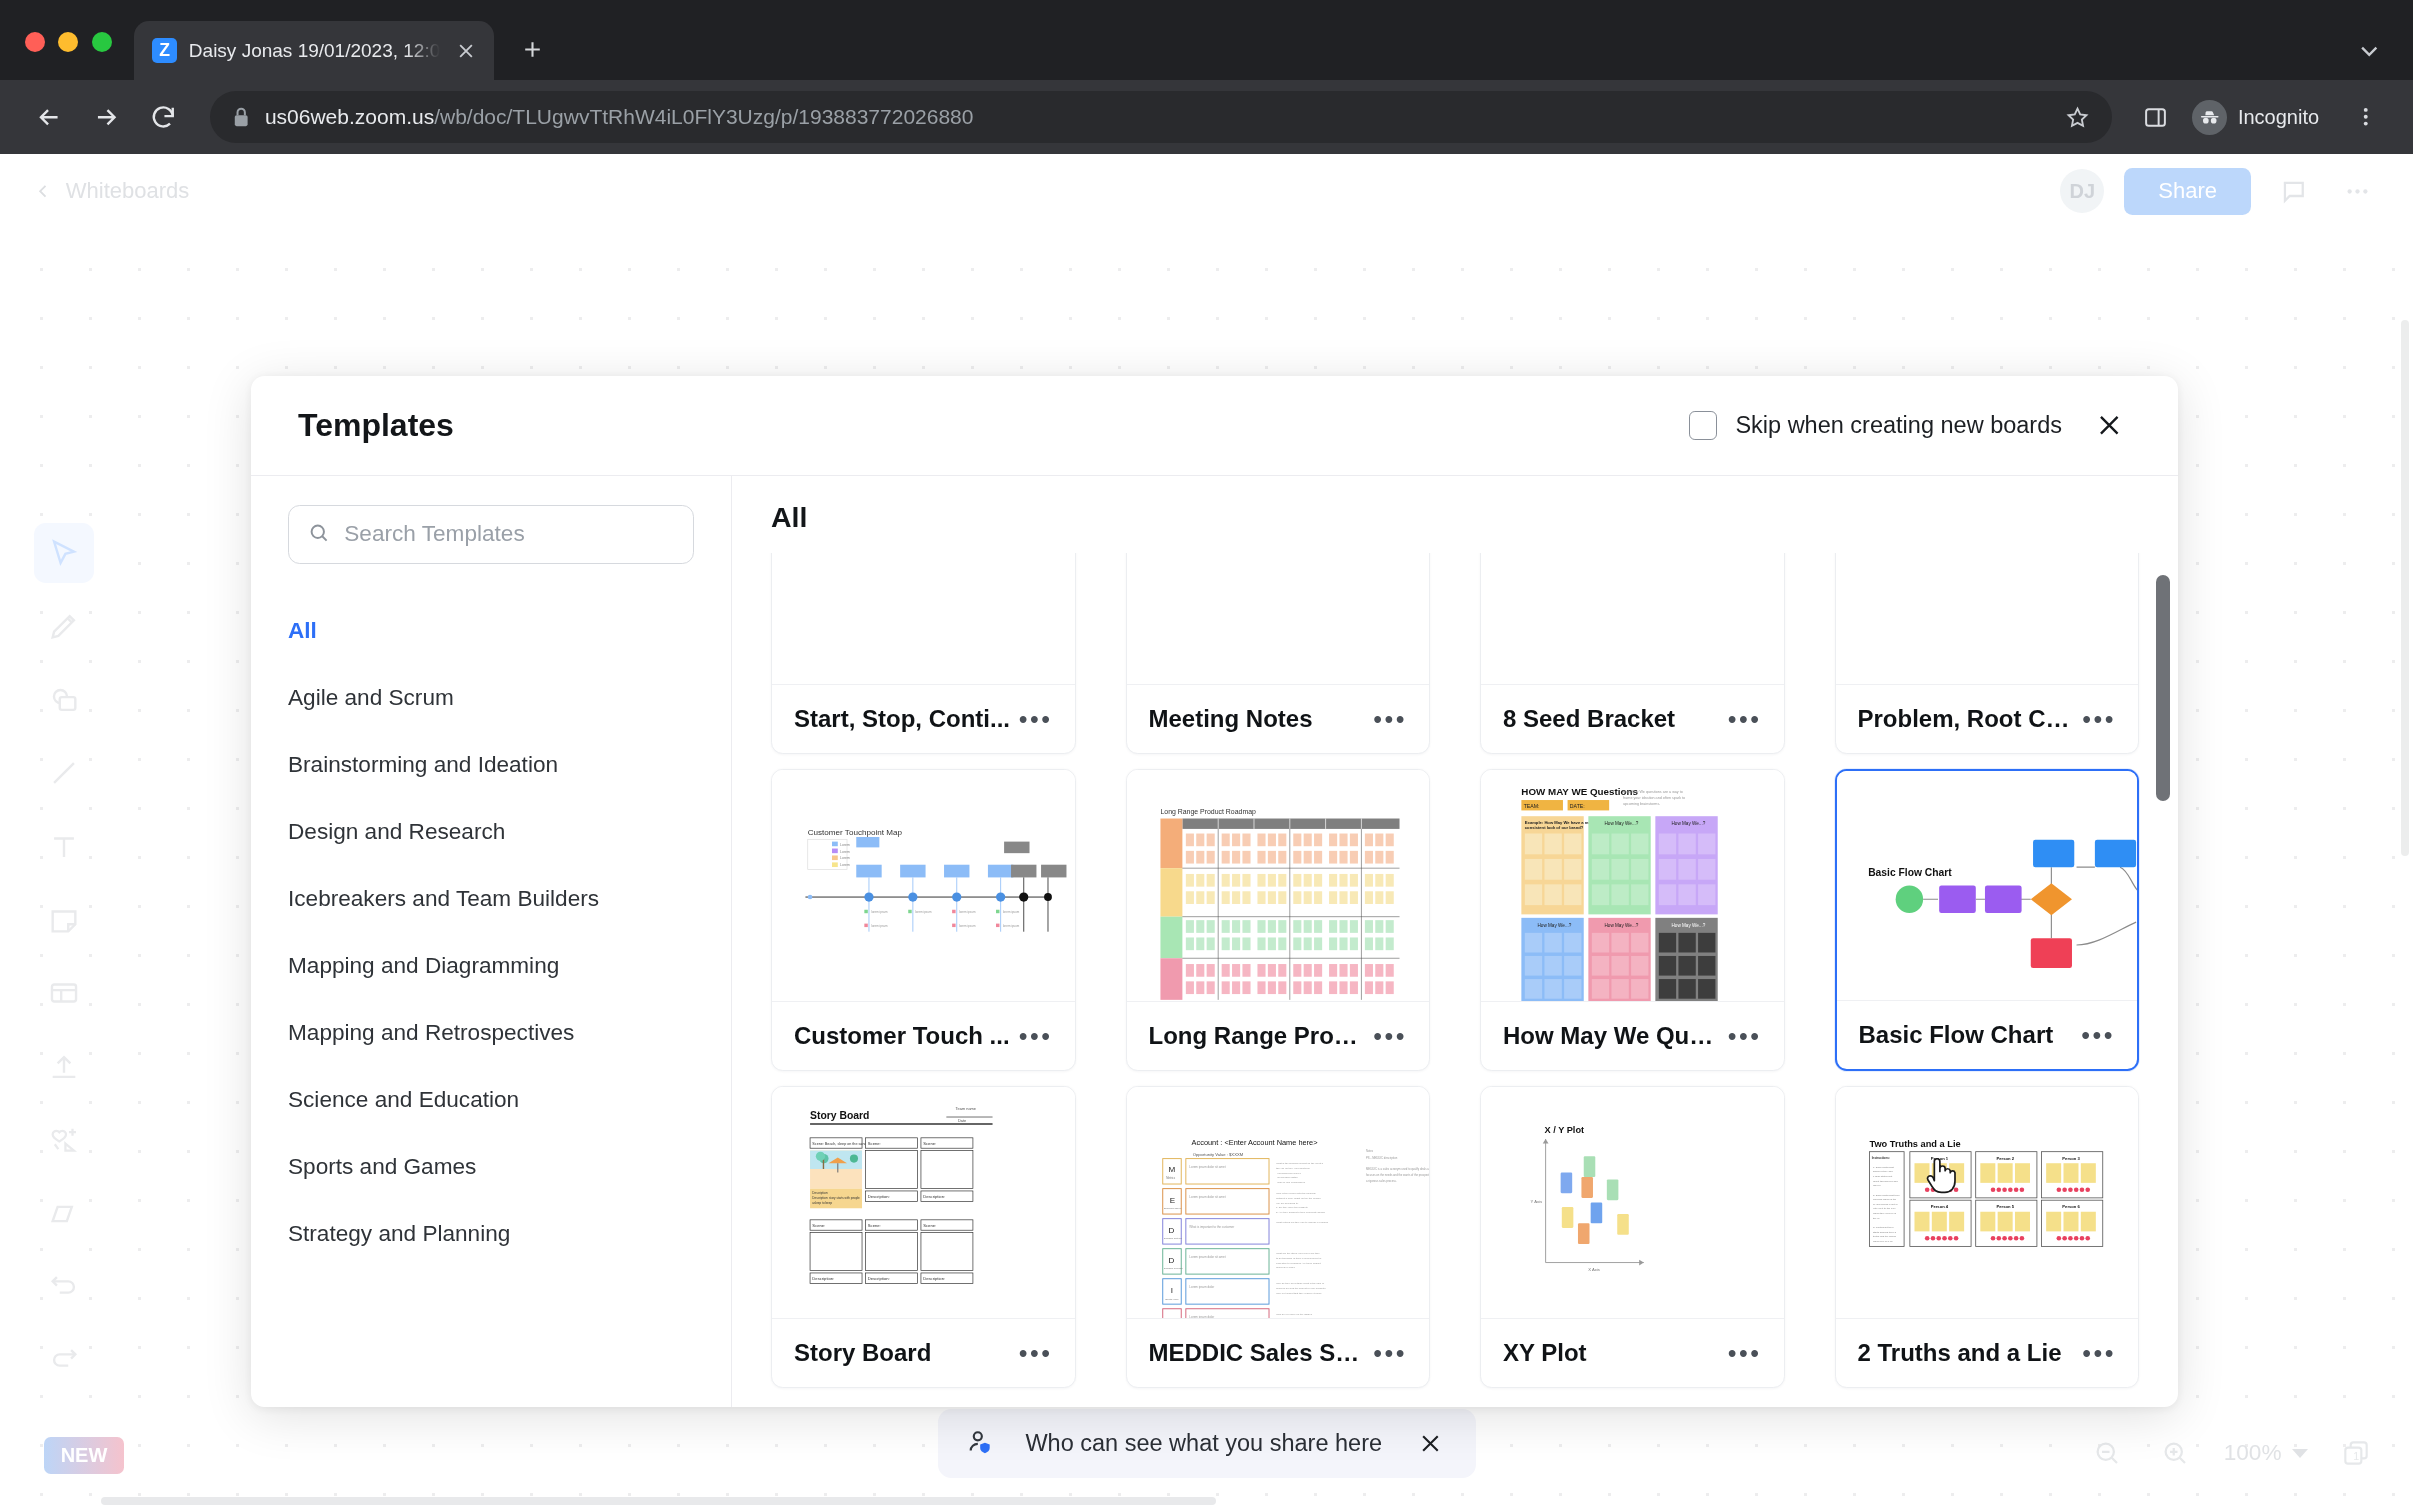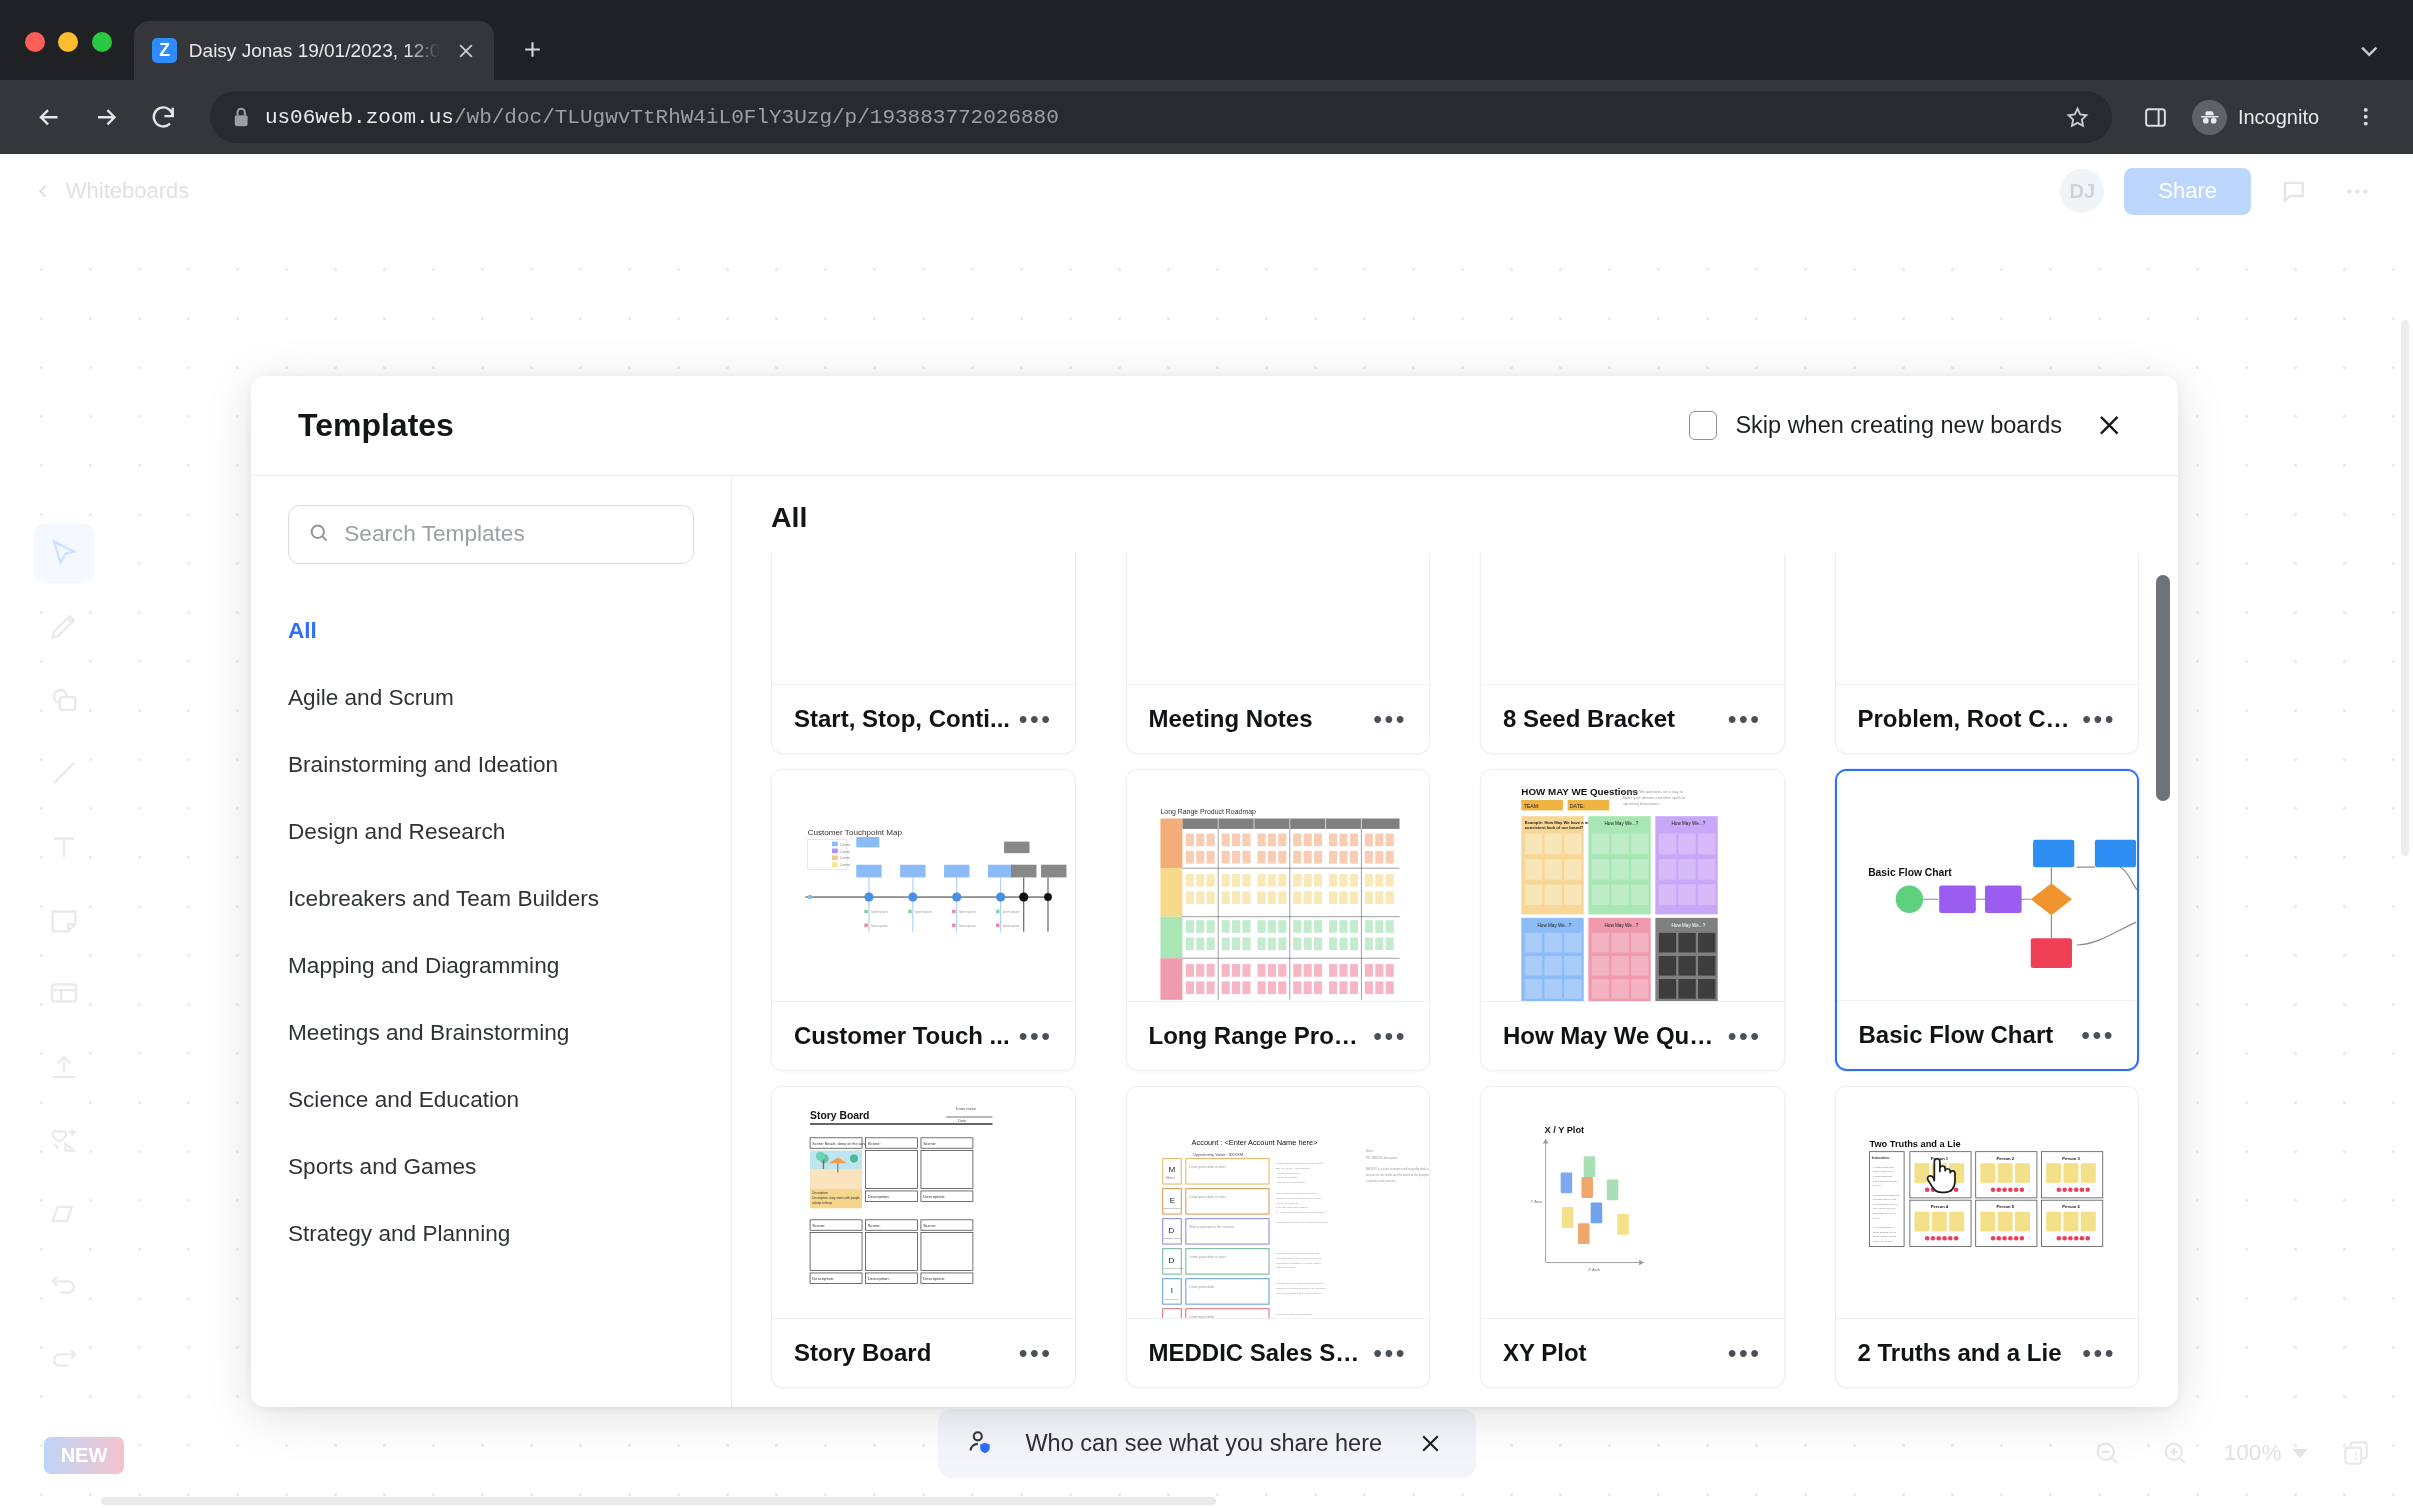--- a/index.html
+++ b/index.html
@@ -60,21 +60,21 @@
   .nav-btn {
     width: 52px; height: 52px; border-radius: 50%; display: flex;
     align-items: center; justify-content: center; color: #e4e6e9;
   }
   .omnibox {
     flex: 1 1 auto; height: 52px; background: #292a2d; border-radius: 28.5px;
     display: flex; align-items: center; padding: 0 22px; margin: 0 15px; gap: 15px;
     min-width: 0;
   }
   .lock { color: #9aa0a6; display: flex; align-items: center; }
-  .url { font-size: 21px; white-space: nowrap; overflow: hidden; font-family: Liberation Mono, monospace; }
+  .url { font-size: 21px; white-space: nowrap; overflow: hidden; }
   .url .host { color: #e8eaed; }
   .url .path { color: #9aa0a6; }
   .omnibox-star { margin-left: auto; color: #c9ccd1; display: flex; }
   .tb-icon { width: 47px; height: 47px; display: flex; align-items: center; justify-content: center; color: #dadce0; }
   .incognito-pill {
     display: flex; align-items: center; gap: 11px; height: 49px;
     border-radius: 25px; padding: 0 18.4px 0 8.4px; color: #e8eaed; font-size: 20px;
   }
   .incog-avatar {
     width: 35px; height: 35px; border-radius: 50%; background: #5f6368;
@@ -466,21 +466,21 @@
               </span>
               <span class="search-ph">Search Templates</span>
             </div>
             <div class="cat-list">
               <div class="cat-item active">All</div>
               <div class="cat-item">Agile and Scrum</div>
               <div class="cat-item">Brainstorming and Ideation</div>
               <div class="cat-item">Design and Research</div>
               <div class="cat-item">Icebreakers and Team Builders</div>
               <div class="cat-item">Mapping and Diagramming</div>
-              <div class="cat-item">Meetings and Brainstorming</div>
+              <div class="cat-item">Mapping and Retrospectives</div>
               <div class="cat-item">Science and Education</div>
               <div class="cat-item">Sports and Games</div>
               <div class="cat-item">Strategy and Planning</div>
             </div>
           </div>
 
           <div class="grid-wrap">
             <div class="grid-head">All</div>
             <div class="grid">
               <div class="grid-rows">

